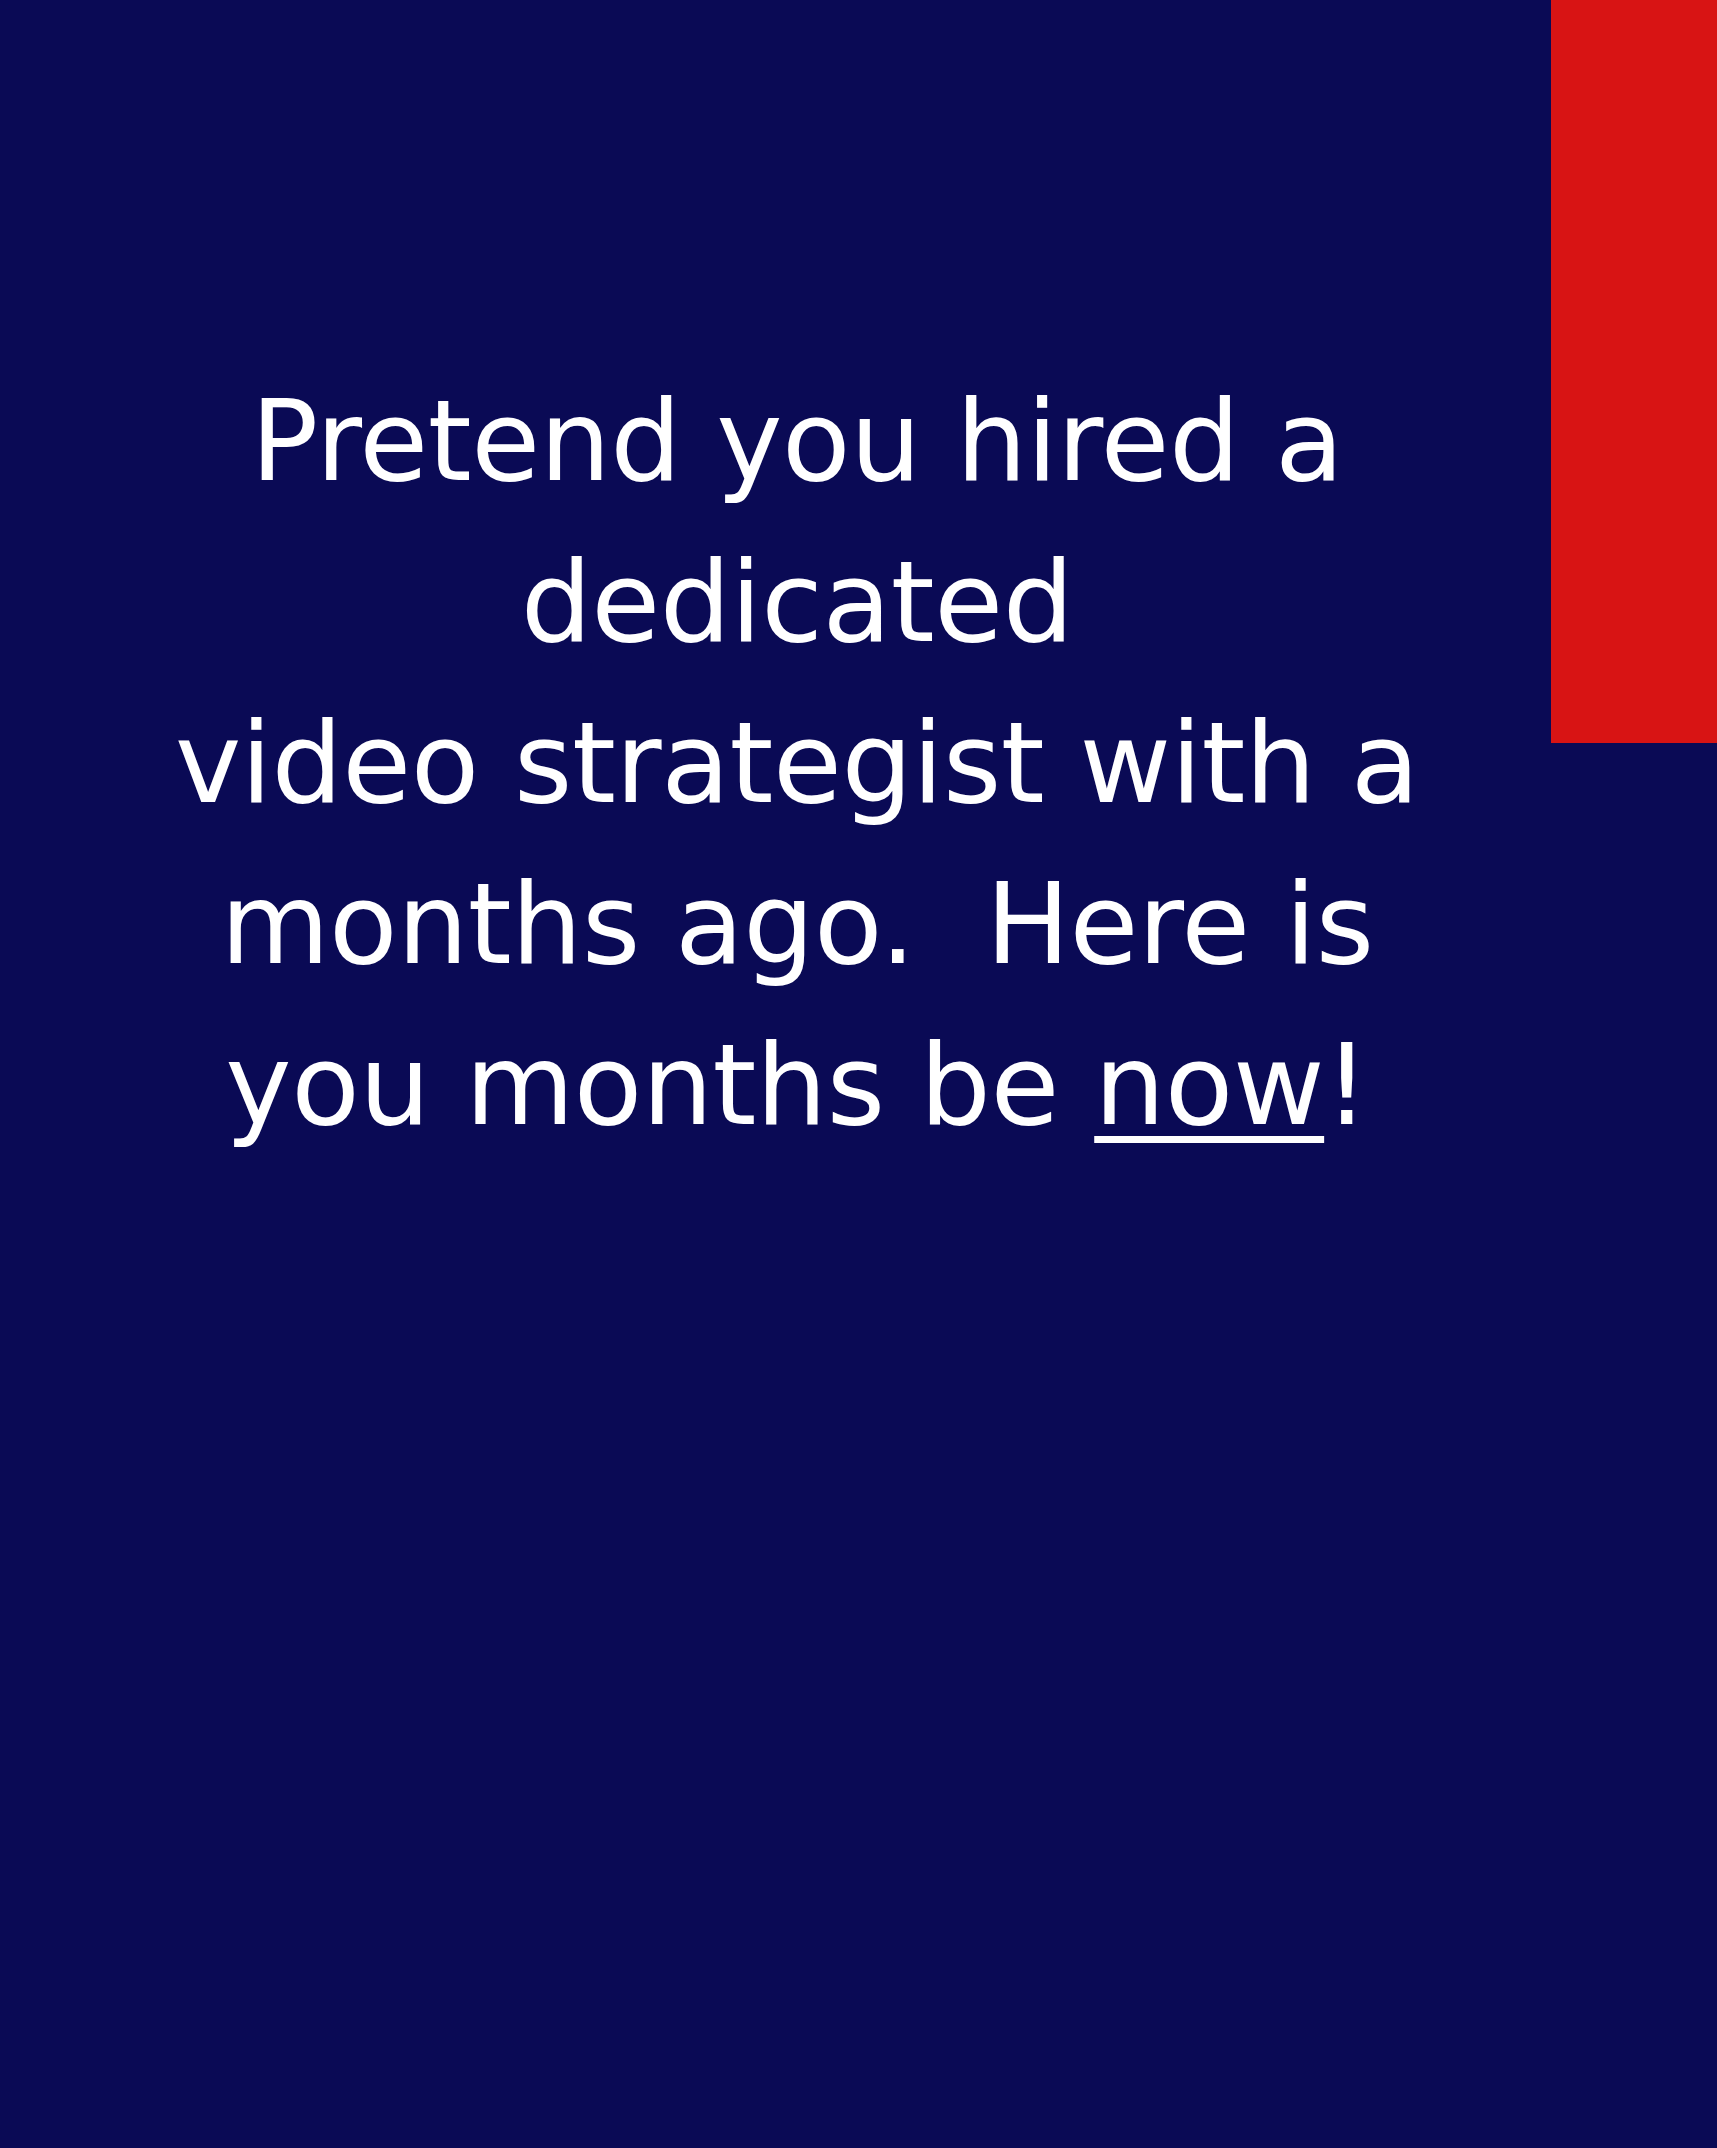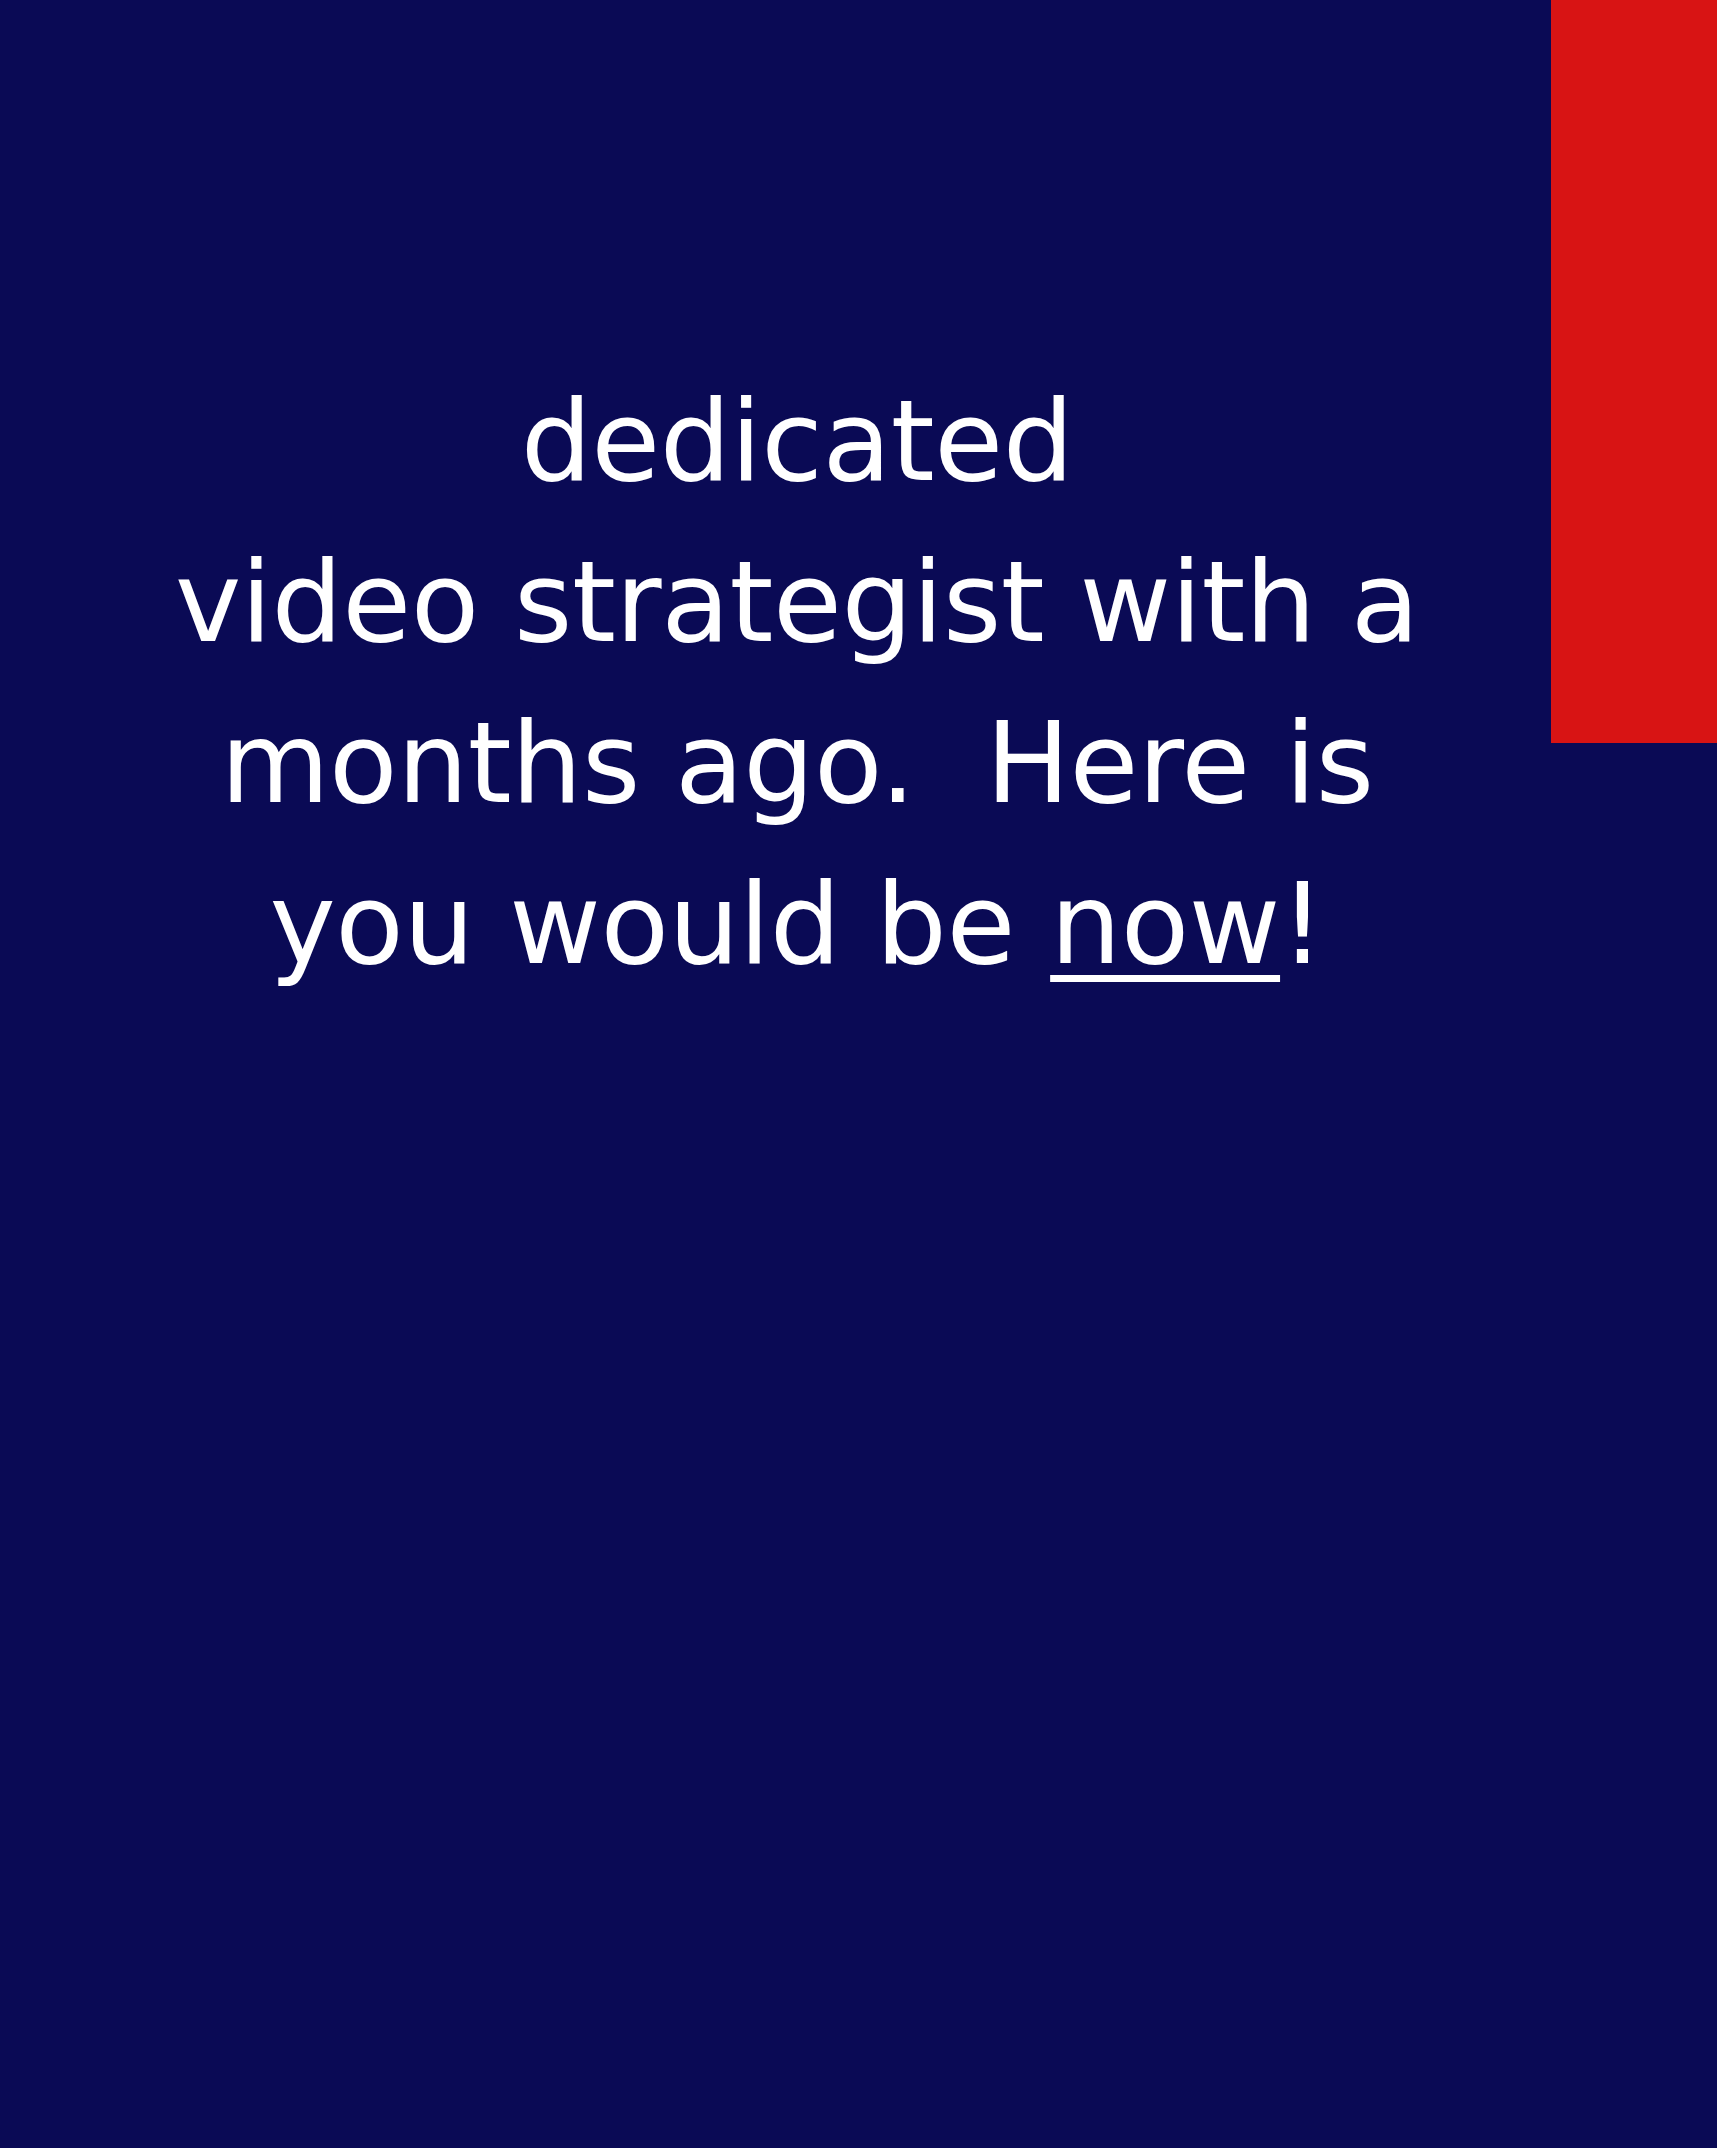--- a/index.html
+++ b/index.html
@@ -51,20 +51,21 @@
   }
 </style>
 </head>
 <body>
 
 <div id="slide">
 
   <div id="accent-bar"></div>
 
   <div id="headline-block">
+    <p class="headline-line">Pretend you hired a</p>
     <p class="headline-line">dedicated</p>
     <p class="headline-line">video strategist with a</p>
     <p class="headline-line">months ago.  Here is</p>
-    <p class="headline-line"><span>you would be </span><span class="underlined">now</span><span>!</span></p>
+    <p class="headline-line"><span>you months be </span><span class="underlined">now</span><span>!</span></p>
   </div>
 
 </div>
 
 
 </body></html>

